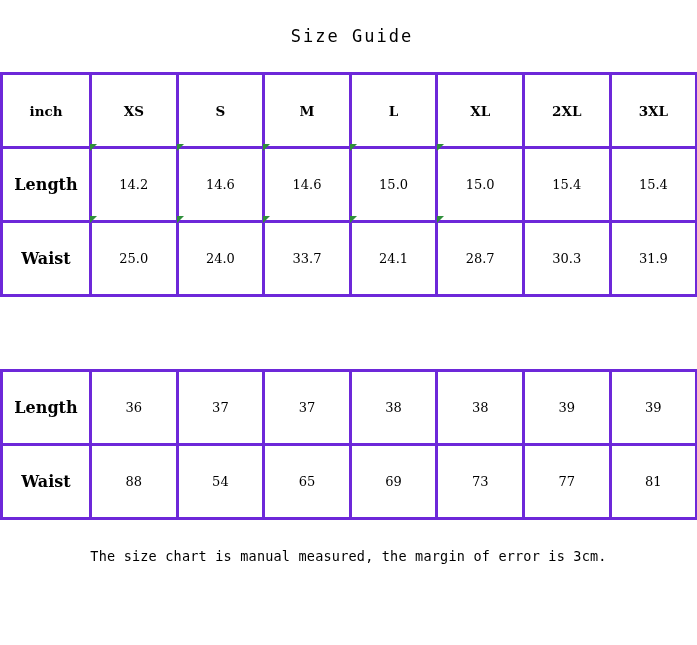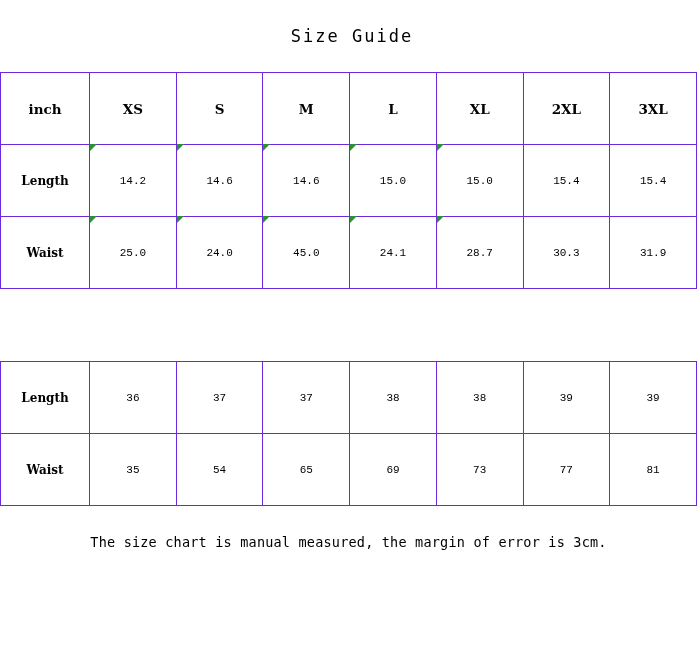--- a/index.html
+++ b/index.html
@@ -28,39 +28,38 @@
     line-height: 72px;
     height: 72px;
     margin-left: 7px;
   }
   table.sizetable {
     border-collapse: collapse;
     width: 697px;
     table-layout: fixed;
   }
   table.sizetable td {
-    border: 1px solid #6d28d9;
+    border: 3px solid #6d28d9;
     text-align: center;
     vertical-align: middle;
     font-size: 13px;
     height: 71px;
     padding: 0;
   }
   table.sizetable tr.header td {
     font-weight: bold;
     font-size: 13.5px;
     height: 71px;
   }
   table.sizetable td.rowlabel {
     font-weight: bold;
-    font-size: 12px;
+    font-size: 16px;
   }
   table.sizetable td.val {
-    font-size: 11px;
-    font-family: Liberation Mono, monospace;
+    font-size: 13px;
   }
   
   table.sizetable col.c0 { width: 89px; }
   table.sizetable col.cx { width: 86.6px; }
 
   .gap {
     height: 72px;
     width: 697px;
     background: #ffffff;
   }
@@ -118,21 +117,21 @@
         <td class="val">14.6</td>
         <td class="val">15.0</td>
         <td class="val">15.0</td>
         <td class="val">15.4</td>
         <td class="val">15.4</td>
       </tr>
       <tr>
         <td class="rowlabel">Waist</td>
         <td class="val">25.0</td>
         <td class="val">24.0</td>
-        <td class="val">45.0</td>
+        <td class="val">33.7</td>
         <td class="val">24.1</td>
         <td class="val">28.7</td>
         <td class="val">30.3</td>
         <td class="val">31.9</td>
       </tr>
     </tbody>
   </table>
 
   <div class="gap"></div>
 
@@ -153,21 +152,21 @@
         <td class="val">36</td>
         <td class="val">37</td>
         <td class="val">37</td>
         <td class="val">38</td>
         <td class="val">38</td>
         <td class="val">39</td>
         <td class="val">39</td>
       </tr>
       <tr>
         <td class="rowlabel">Waist</td>
-        <td class="val">35</td>
+        <td class="val">88</td>
         <td class="val">54</td>
         <td class="val">65</td>
         <td class="val">69</td>
         <td class="val">73</td>
         <td class="val">77</td>
         <td class="val">81</td>
       </tr>
     </tbody>
   </table>
 

